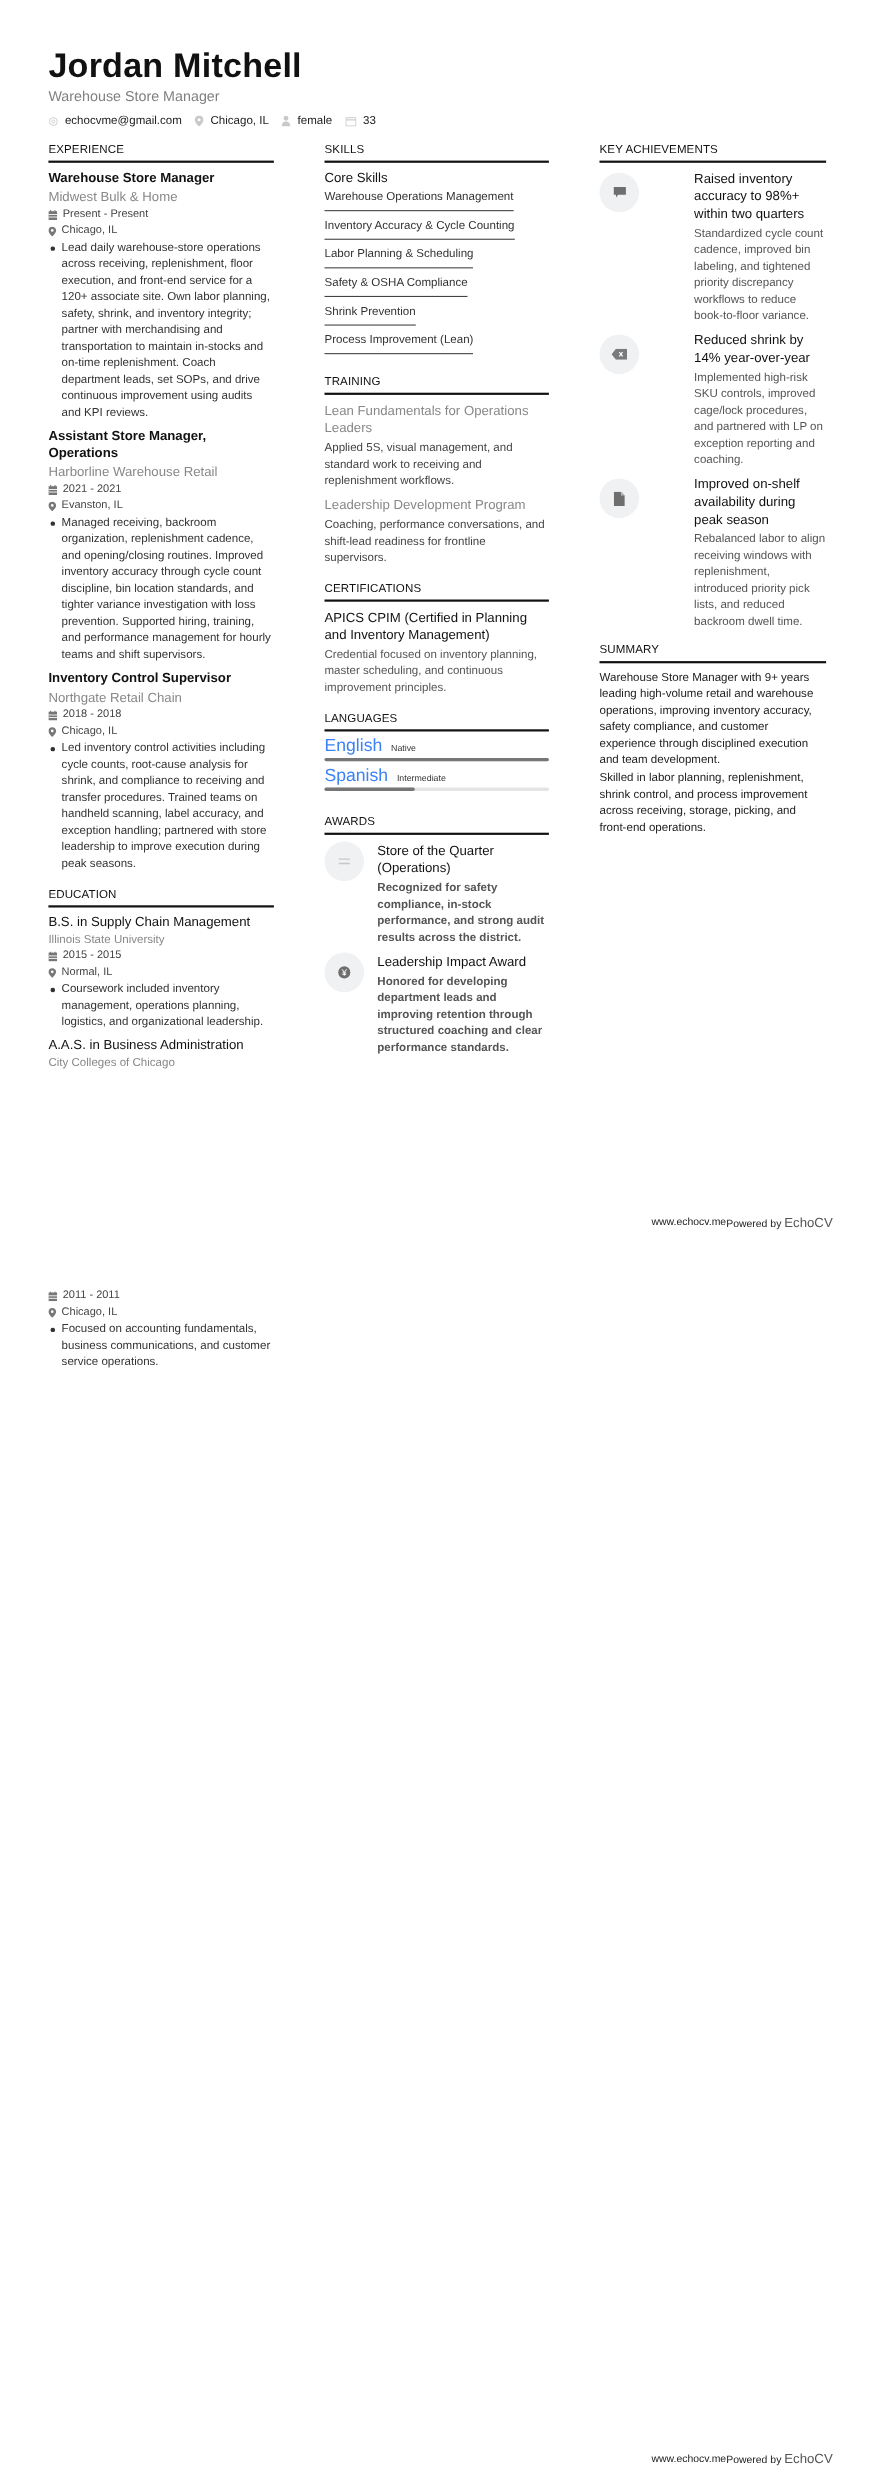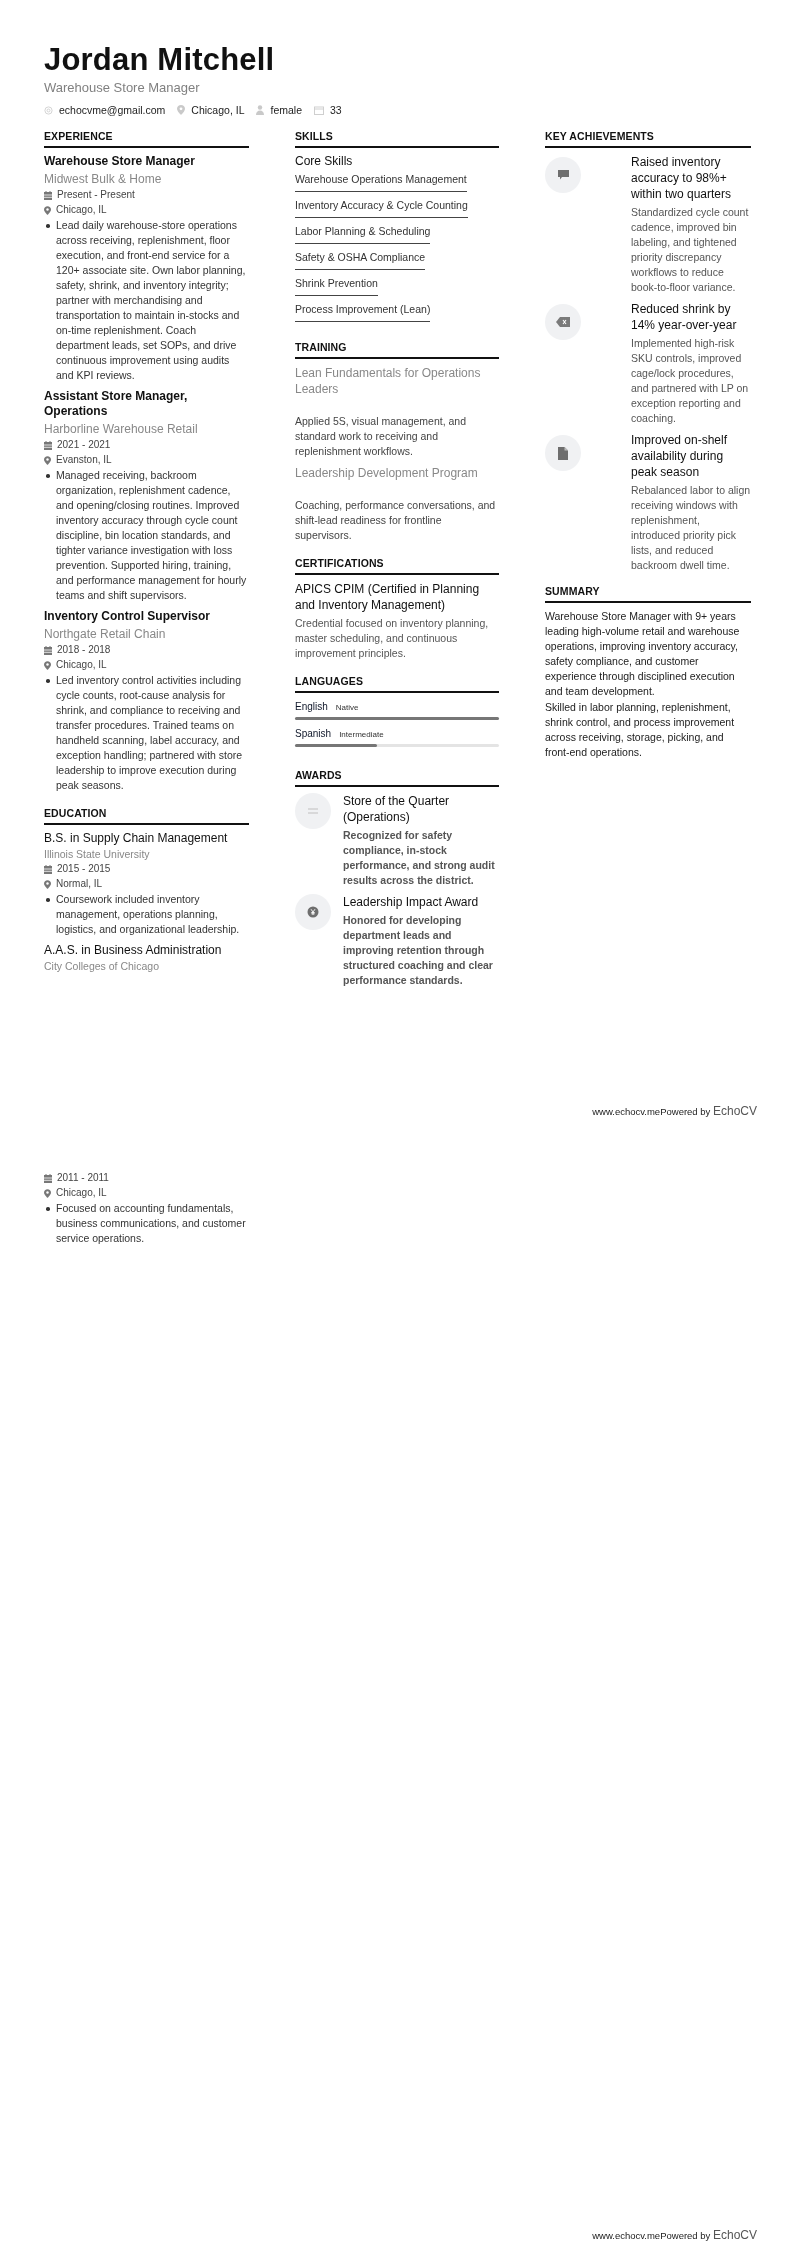--- a/index.html
+++ b/index.html
@@ -13,46 +13,46 @@
   .role { font-size: 13px; color: #808080; margin-top: 2px; line-height: 16px; }
   .contacts { display: flex; align-items: center; margin-top: 8px; font-size: 10.5px; color: #222; }
   .contact { display: flex; align-items: center; margin-right: 12px; }
   .contact svg { margin-right: 6px; }
 
   .col { position: absolute; top: 130px; }
   .col1 { left: 44px; width: 205px; }
   .col2 { left: 295px; width: 204px; }
   .col3 { left: 545px; width: 206px; }
 
-  .sec-title { font-size: 10.5px; color: #111; text-transform: uppercase; letter-spacing: 0.1px; padding-bottom: 3px; border-bottom: 2px solid #111; margin-bottom: 6px; line-height: 13px; font-weight: bold; }
+  .sec-title { font-size: 10.5px; color: #111; text-transform: uppercase; letter-spacing: 0.1px; padding-bottom: 3px; border-bottom: 2px solid #111; margin-bottom: 6px; line-height: 13px; }
 
   .job-title { font-size: 12px; font-weight: bold; color: #111; line-height: 15px; }
   .job-company { font-size: 12px; color: #888; line-height: 16px; margin-top: 2px; }
   .meta { font-size: 10px; color: #444; display: flex; align-items: center; line-height: 14px; margin-top: 1px; }
   .meta svg { margin-right: 5px; }
   .bullet { font-size: 10.5px; color: #333; line-height: 15px; padding-left: 12px; position: relative; margin-top: 1px; }
   .bullet::before { content: ""; position: absolute; left: 2px; top: 6px; width: 3.5px; height: 3.5px; border-radius: 50%; background: #333; }
   .job { margin-bottom: 6px; }
 
   .edu-degree { font-size: 12px; color: #111; line-height: 15px; }
   .edu-school { font-size: 10.5px; color: #888; line-height: 14px; margin-top: 1px; }
 
   .skill-group { font-size: 12px; color: #111; margin-bottom: 4px; line-height: 15px; }
   .skill { font-size: 10.5px; color: #333; line-height: 13px; padding-bottom: 5px; margin-bottom: 7px; border-bottom: 1.5px solid #444; display: inline-block; }
   .skills-list { display: flex; flex-direction: column; align-items: flex-start; }
 
   .train-title { font-size: 12px; color: #888; line-height: 16px; }
-  .train-desc { font-size: 10.5px; color: #444; line-height: 15px; margin-top: 17px; margin-bottom: 6px; }
+  .train-desc { font-size: 10.5px; color: #444; line-height: 15px; margin-top: 3px; margin-bottom: 6px; }
 
   .cert-title { font-size: 12px; color: #111; line-height: 16px; }
   .cert-desc { font-size: 10.5px; color: #555; line-height: 15px; margin-top: 3px; margin-bottom: 6px; }
 
   .lang { margin-bottom: 6px; }
   .lang-row { display: flex; align-items: baseline; }
-  .lang-name { font-size: 10px; color: #0f172a; line-height: 15px; margin-right: 8px; }
+  .lang-name { font-size: 16px; color: #3b82f6; line-height: 15px; margin-right: 8px; }
   .lang-level { font-size: 8px; color: #333; }
   .lang-bar { height: 3px; background: #e4e4e4; border-radius: 2px; margin-top: 3px; position: relative; }
   .lang-fill { position: absolute; left: 0; top: 0; height: 3px; background: #767676; border-radius: 2px; }
 
   .award { display: flex; margin-bottom: 6px; }
   .award-icon { width: 36px; height: 36px; border-radius: 50%; background: #f0f1f3; flex: 0 0 36px; display: flex; align-items: center; justify-content: center; margin-right: 12px; }
   .award-title { font-size: 12px; color: #111; line-height: 16px; }
   .award-desc { font-size: 10.5px; color: #555; line-height: 15px; margin-top: 3px; font-weight: bold; }
 
   .ach { display: flex; margin-bottom: 6px; gap: 38px; }

